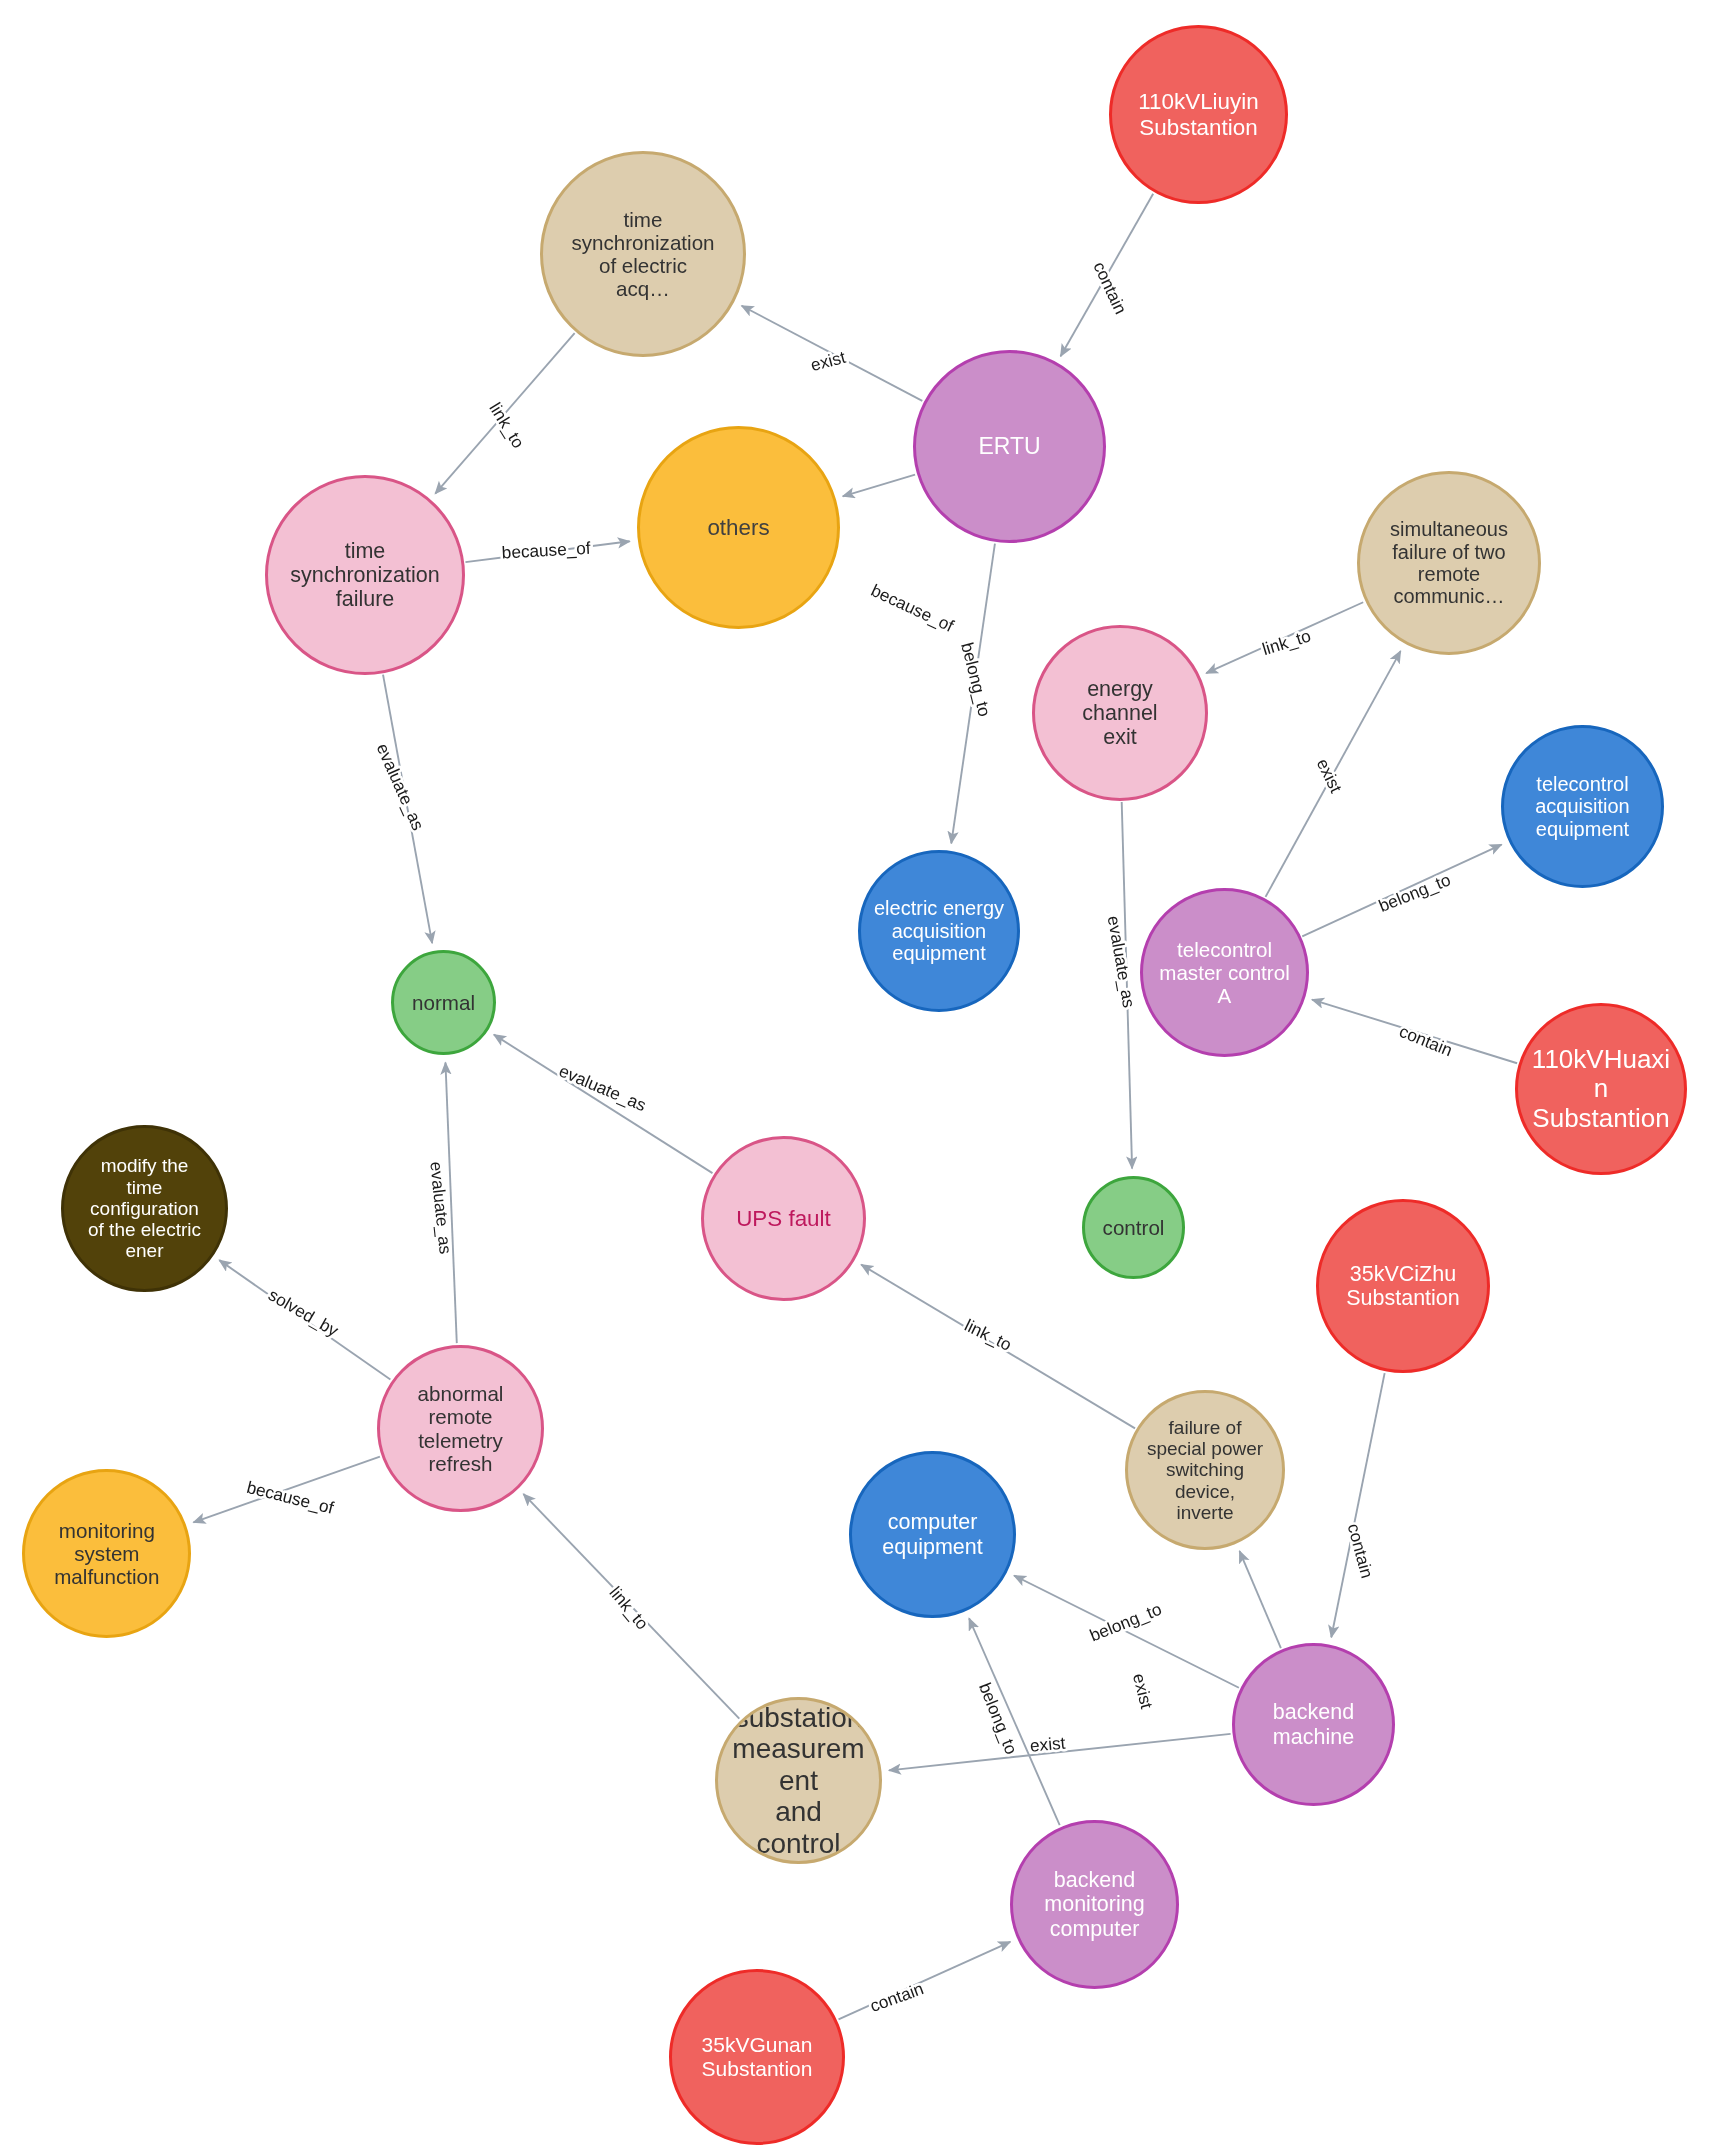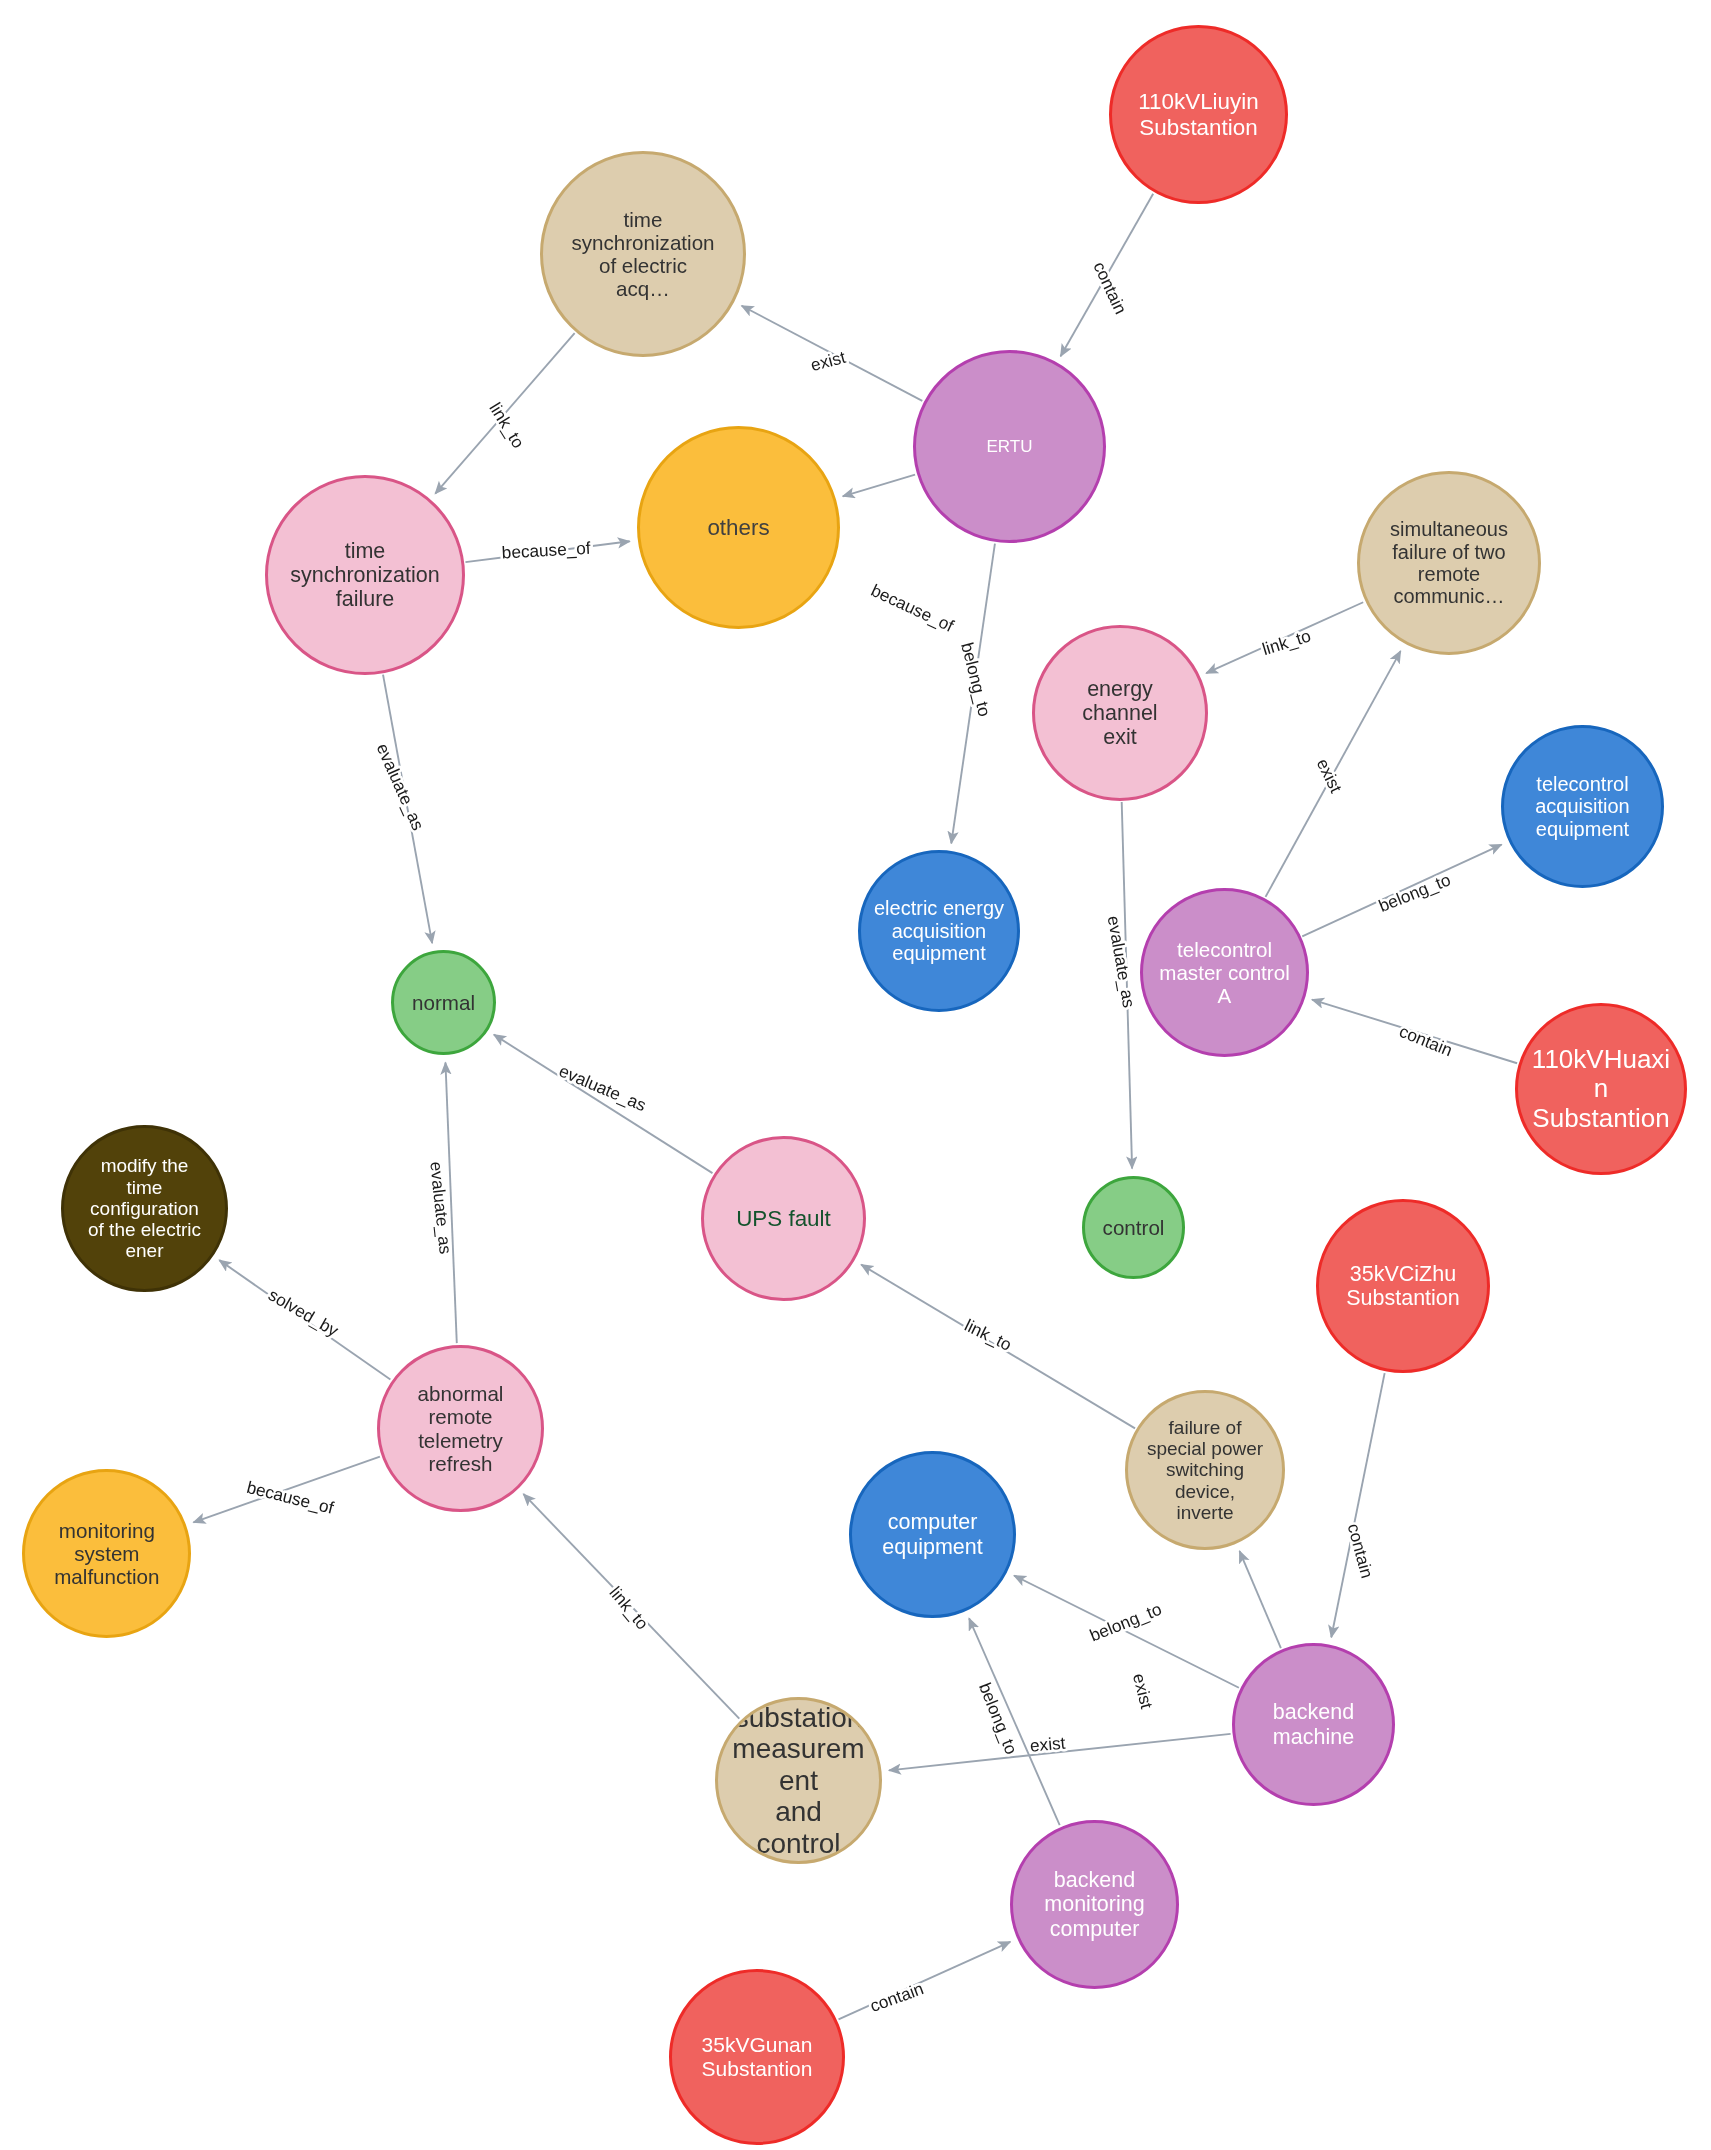--- a/index.html
+++ b/index.html
@@ -138,21 +138,21 @@
       <div class="node" style="left: 1109px; top: 25px; width: 179px; height: 179px; background: rgb(240, 98, 94); border: 3.4px solid rgb(238, 43, 40); color: rgb(255, 255, 255); font-size: 22.4px;">
         <span class="node-label">110kVLiuyin
 Substantion</span>
       </div>
       <div class="node" style="left: 540px; top: 151px; width: 206px; height: 206px; background: rgb(221, 205, 174); border: 3.4px solid rgb(198, 169, 111); color: rgb(51, 51, 51); font-size: 20.6px;">
         <span class="node-label">time
 synchronization
 of electric
 acq…</span>
       </div>
-      <div class="node" style="left: 913px; top: 350px; width: 193px; height: 193px; background: rgb(203, 142, 201); border: 3.4px solid rgb(180, 63, 174); color: rgb(255, 255, 255); font-size: 17px;">
+      <div class="node" style="left: 913px; top: 350px; width: 193px; height: 193px; background: rgb(203, 142, 201); border: 3.4px solid rgb(180, 63, 174); color: rgb(255, 255, 255); font-size: 23px;">
         <span class="node-label">ERTU</span>
       </div>
       <div class="node" style="left: 637px; top: 426px; width: 203px; height: 203px; background: rgb(251, 190, 60); border: 3.4px solid rgb(232, 164, 18); color: #404040; font-size: 22.4px;">
         <span class="node-label">others</span>
       </div>
       <div class="node" style="left: 265px; top: 475px; width: 200px; height: 200px; background: rgb(243, 192, 211); border: 3.4px solid rgb(217, 85, 135); color: rgb(51, 51, 51); font-size: 21.5px;">
         <span class="node-label">time
 synchronization
 failure</span>
       </div>
@@ -191,21 +191,21 @@
       <div class="node" style="left: 1082px; top: 1176px; width: 103px; height: 103px; background: rgb(134, 205, 134); border: 3.4px solid rgb(61, 166, 61); color: rgb(51, 51, 51); font-size: 20.6px;">
         <span class="node-label">control</span>
       </div>
       <div class="node" style="left: 61px; top: 1125px; width: 167px; height: 167px; background: rgb(82, 66, 10); border: 3.4px solid rgb(63, 50, 6); color: rgb(255, 255, 255); font-size: 19px;">
         <span class="node-label">modify the
 time
 configuration
 of the electric
 ener</span>
       </div>
-      <div class="node" style="left: 701px; top: 1136px; width: 165px; height: 165px; background: rgb(243, 192, 211); border: 3.4px solid rgb(217, 85, 135); color: #14532d; font-size: 22.4px;">
+      <div class="node" style="left: 701px; top: 1136px; width: 165px; height: 165px; background: rgb(243, 192, 211); border: 3.4px solid rgb(217, 85, 135); color: #be185d; font-size: 22.4px;">
         <span class="node-label">UPS fault</span>
       </div>
       <div class="node" style="left: 1316px; top: 1199px; width: 174px; height: 174px; background: rgb(240, 98, 94); border: 3.4px solid rgb(238, 43, 40); color: rgb(255, 255, 255); font-size: 21.5px;">
         <span class="node-label">35kVCiZhu
 Substantion</span>
       </div>
       <div class="node" style="left: 377px; top: 1345px; width: 167px; height: 167px; background: rgb(243, 192, 211); border: 3.4px solid rgb(217, 85, 135); color: rgb(51, 51, 51); font-size: 20.6px;">
         <span class="node-label">abnormal
 remote
 telemetry

